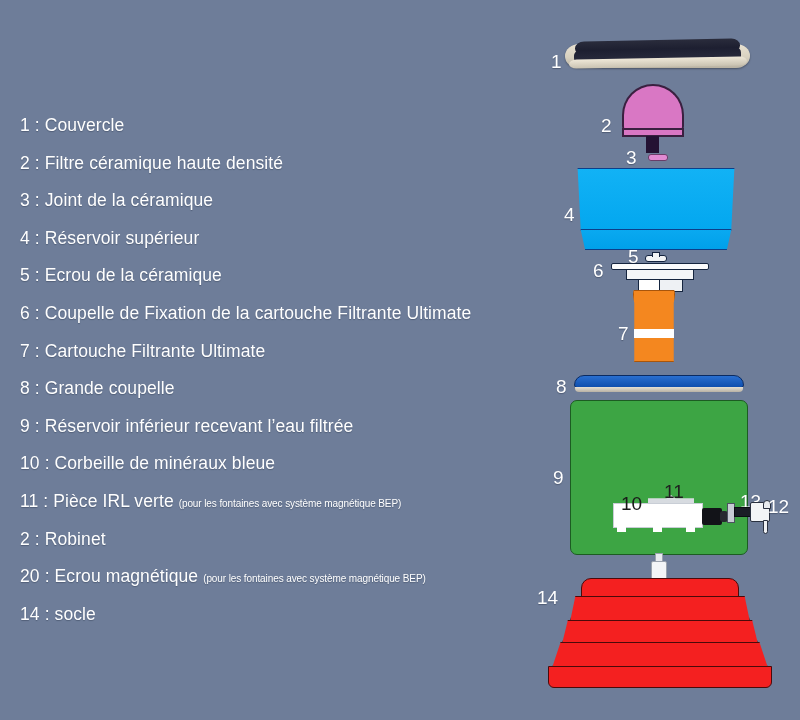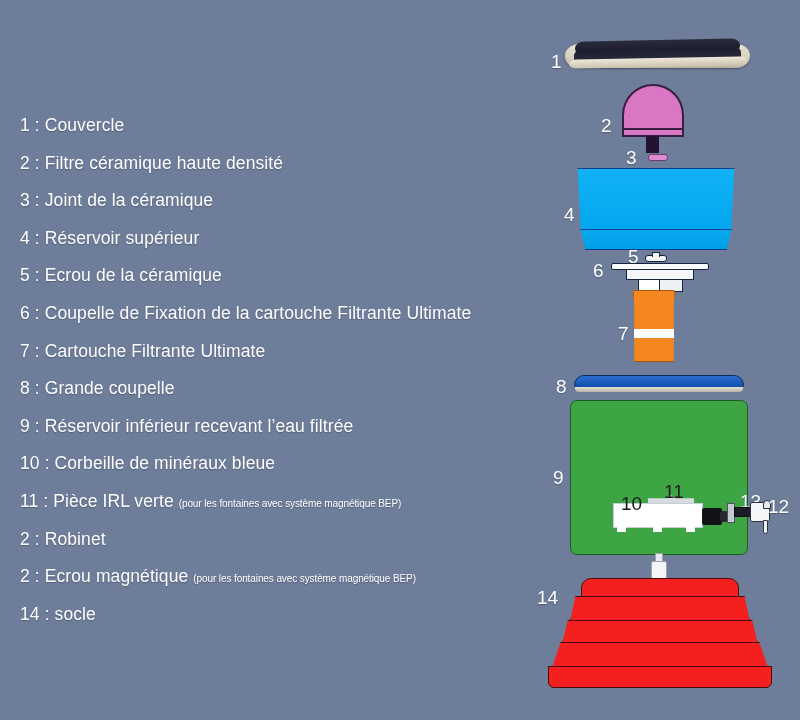--- a/index.html
+++ b/index.html
@@ -311,21 +311,21 @@
     <div class="legend-item"><span>3 : Joint de la céramique</span><span class="legend-note"></span></div>
     <div class="legend-item"><span>4 : Réservoir supérieur</span><span class="legend-note"></span></div>
     <div class="legend-item"><span>5 : Ecrou de la céramique</span><span class="legend-note"></span></div>
     <div class="legend-item"><span>6 : Coupelle de Fixation de la cartouche Filtrante Ultimate</span><span class="legend-note"></span></div>
     <div class="legend-item"><span>7 : Cartouche Filtrante Ultimate</span><span class="legend-note"></span></div>
     <div class="legend-item"><span>8 : Grande coupelle</span><span class="legend-note"></span></div>
     <div class="legend-item"><span>9 : Réservoir inférieur recevant l’eau filtrée</span><span class="legend-note"></span></div>
     <div class="legend-item"><span>10 : Corbeille de minéraux bleue</span><span class="legend-note"></span></div>
     <div class="legend-item"><span>11 : Pièce IRL verte </span><span class="legend-note">(pour les fontaines avec système magnétique BEP)</span></div>
     <div class="legend-item"><span>2 : Robinet</span><span class="legend-note"></span></div>
-    <div class="legend-item"><span>2 : Ecrou magnétique </span><span class="legend-note">(pour les fontaines avec système magnétique BEP)</span></div>
+    <div class="legend-item"><span>20 : Ecrou magnétique </span><span class="legend-note">(pour les fontaines avec système magnétique BEP)</span></div>
     <div class="legend-item"><span>14 : socle</span><span class="legend-note"></span></div>
   </div>
 
   <div id="diagram">
 
     <div class="part" id="part-lid">
       <div class="lid-outer"></div>
       <div class="lid-top"></div>
       <div class="lid-face"></div>
       <div class="lid-rim"></div>

